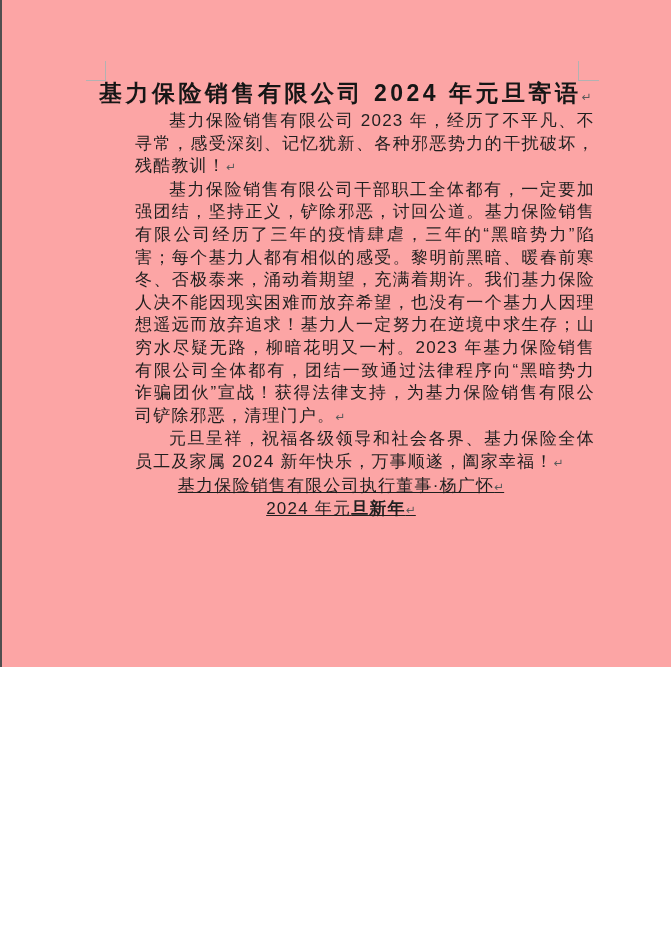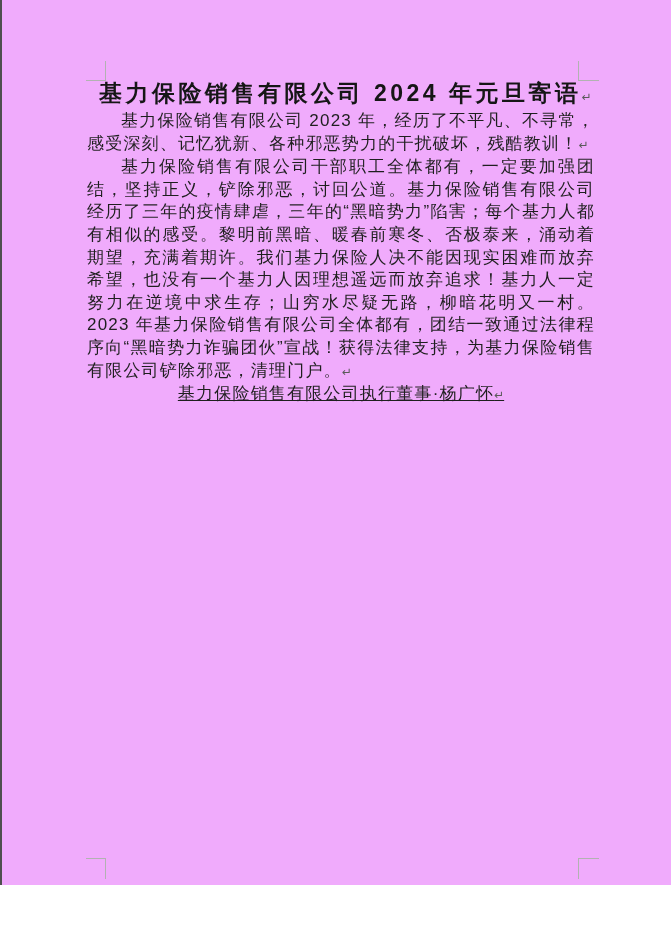--- a/index.html
+++ b/index.html
@@ -3,22 +3,22 @@
 <meta charset="utf-8">
 <style>
   html, body {
     margin: 0;
     padding: 0;
     background: #ffffff;
   }
   .page {
     position: relative;
     width: 671px;
-    height: 885px;
-    background: #f0abfc;
+    height: 667px;
+    background: #fca5a5;
     border-left: 2px solid #4f4f4f;
     box-sizing: border-box;
     overflow: hidden;
     font-family: "Liberation Sans", "DejaVu Sans", sans-serif;
     color: #1f1f1f;
   }
   
   .crop { position: absolute; }
   .crop-tl { left: 84px;  top: 61px;  width: 19px; height: 19px;
              border-right: 1px solid #b2b2b2; border-bottom: 1px solid #b2b2b2; }
@@ -46,21 +46,21 @@
   }
   .para {
     margin: 0;
     font-size: 17px;
     line-height: 22.6px;
     letter-spacing: 1.2px;
     text-align: justify;
     color: #1f1f1f;
   }
   .bold   { font-weight: 700; }
-  .indent { text-indent: 2em; }
+  .indent { text-indent: 2em; margin-left: 48px; }
   .center { text-align: center; text-decoration: underline; }
   .pmark {
     font-size: 12px;
     letter-spacing: 0;
     color: #5a5a5a;
     font-weight: 400;
   }
 </style>
 </head>
 <body>
@@ -76,18 +76,20 @@
 
     <h1 class="title"><span>基力保险销售有限公司 2024 年元旦寄语</span><span class="pmark">↵</span></h1>
 
 
     <p class="para indent"><span>基力保险销售有限公司 2023 年，经历了不平凡、不寻常，感受深刻、记忆犹新、各种邪恶势力的干扰破坏，残酷教训！</span><span class="pmark">↵</span></p>
 
 
     <p class="para indent"><span>基力保险销售有限公司干部职工全体都有，一定要加强团结，坚持正义，铲除邪恶，讨回公道。基力保险销售有限公司经历了三年的疫情肆虐，三年的“黑暗势力”陷害；每个基力人都有相似的感受。黎明前黑暗、暖春前寒冬、否极泰来，涌动着期望，充满着期许。我们基力保险人决不能因现实困难而放弃希望，也没有一个基力人因理想遥远而放弃追求！基力人一定努力在逆境中求生存；山穷水尽疑无路，柳暗花明又一村。2023 年基力保险销售有限公司全体都有，团结一致通过法律程序向“黑暗势力诈骗团伙”宣战！获得法律支持，为基力保险销售有限公司铲除邪恶，清理门户。</span><span class="pmark">↵</span></p>
 
 
+    <p class="para indent"><span>元旦呈祥，祝福各级领导和社会各界、基力保险全体员工及家属 2024 新年快乐，万事顺遂，阖家幸福！</span><span class="pmark">↵</span></p>
 
     <p class="para center"><span>基力保险销售有限公司执行董事·杨广怀</span><span class="pmark">↵</span></p>
 
+    <p class="para center"><span>2024 年元</span><span class="bold">旦新年</span><span class="pmark">↵</span></p>
 
   </div>
 </div>
 
 </body></html>

